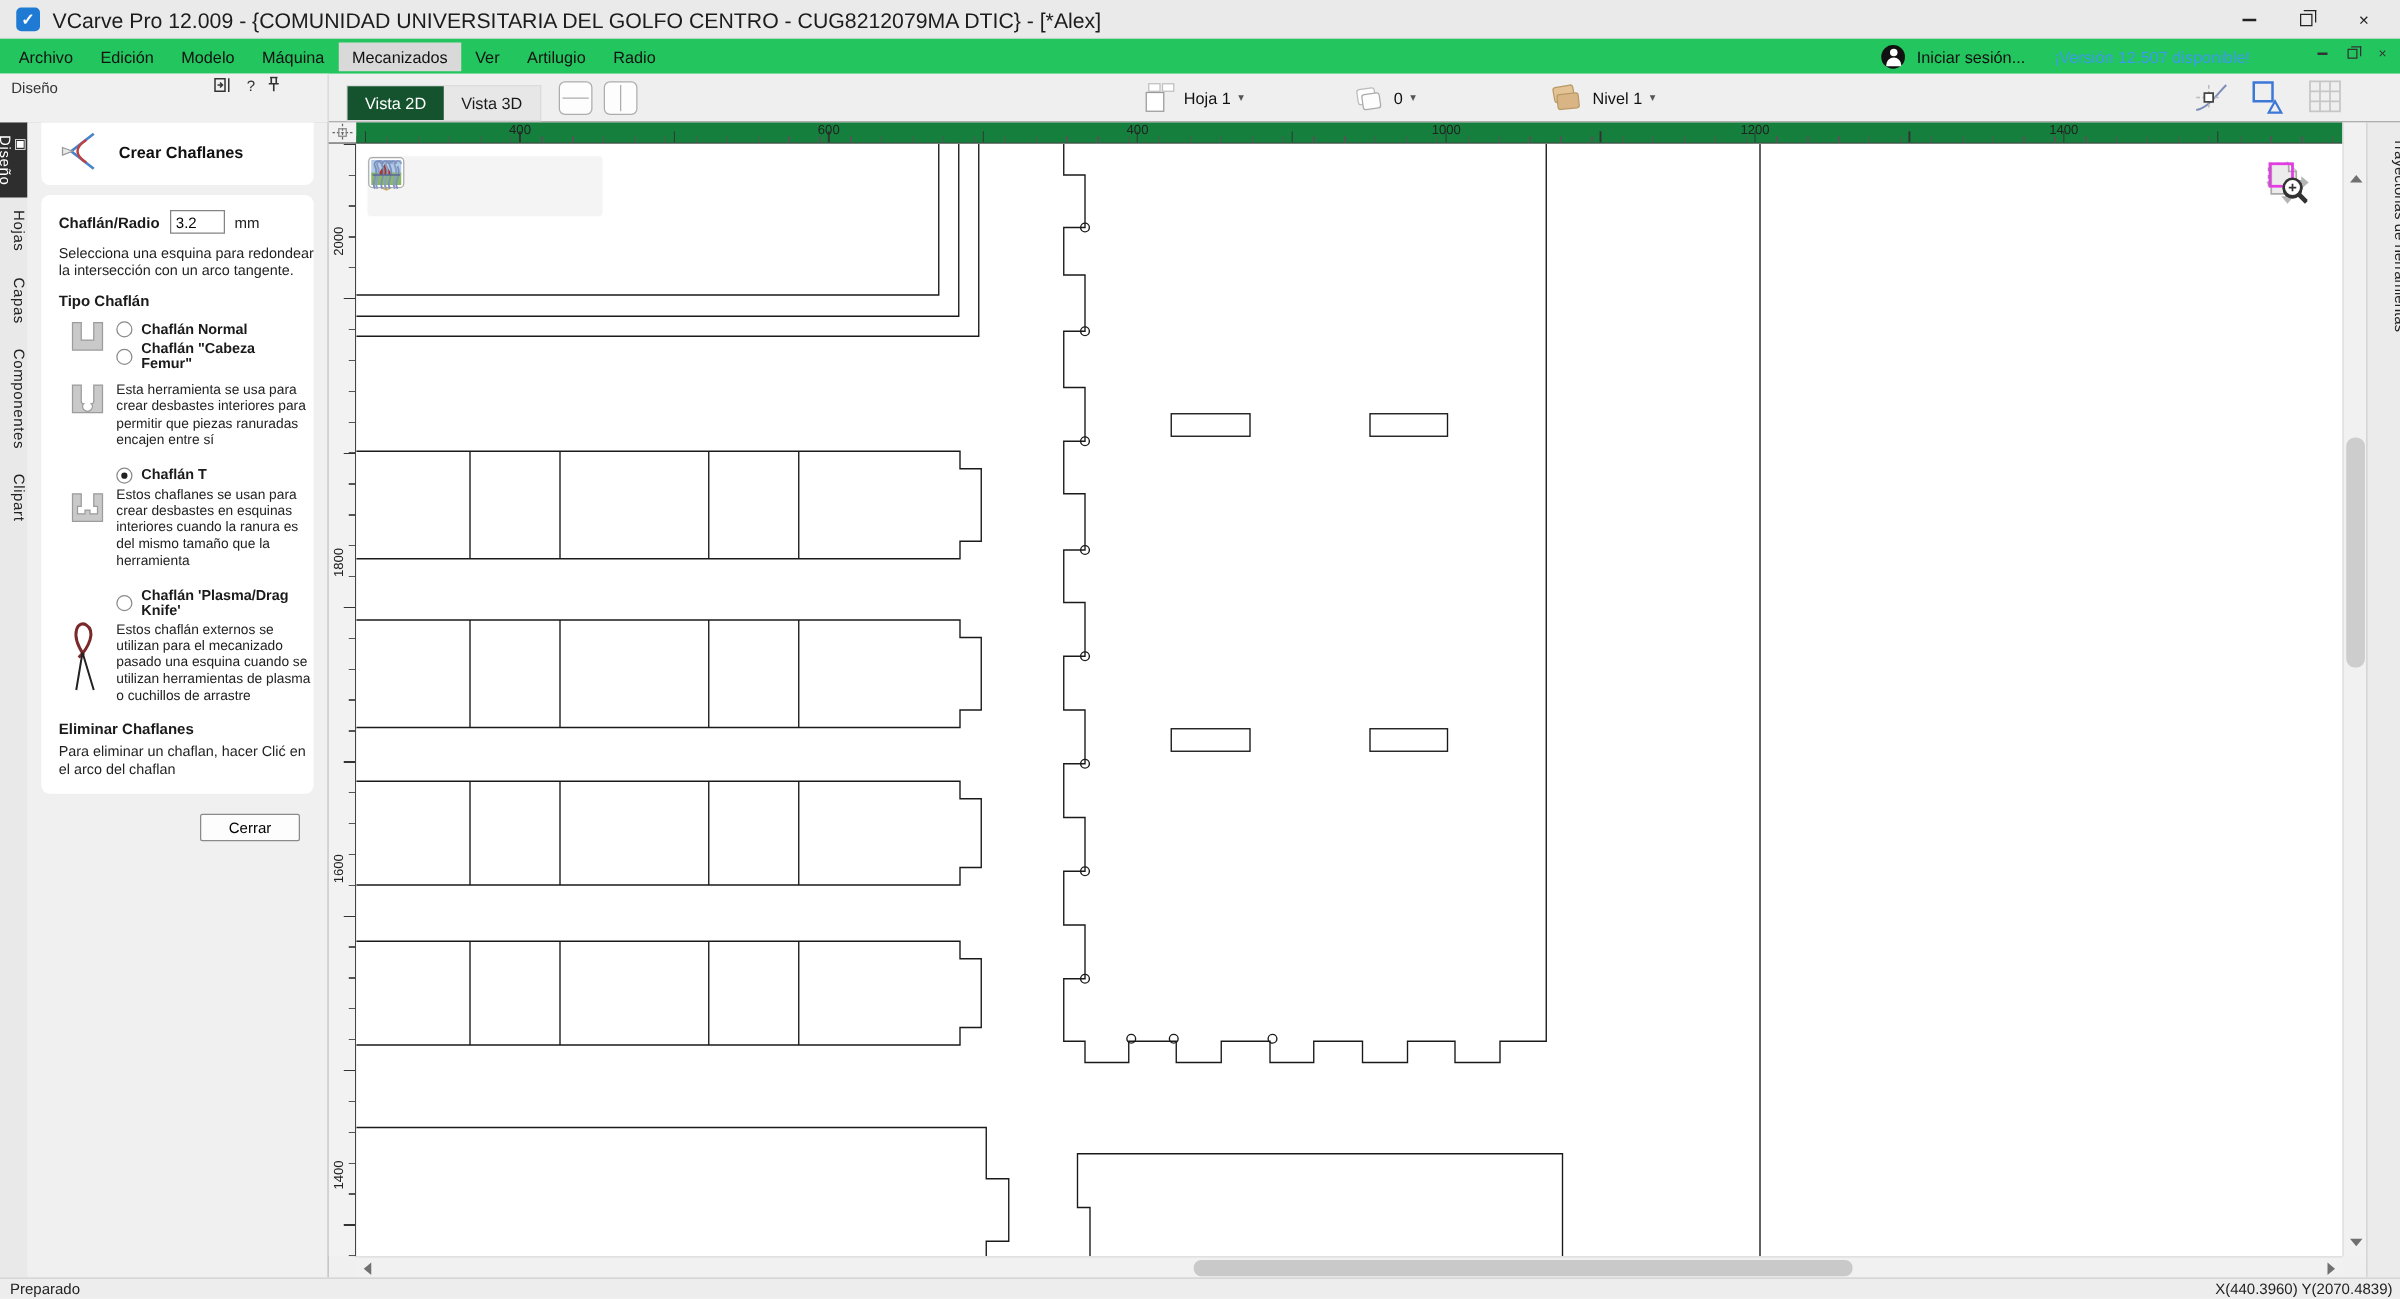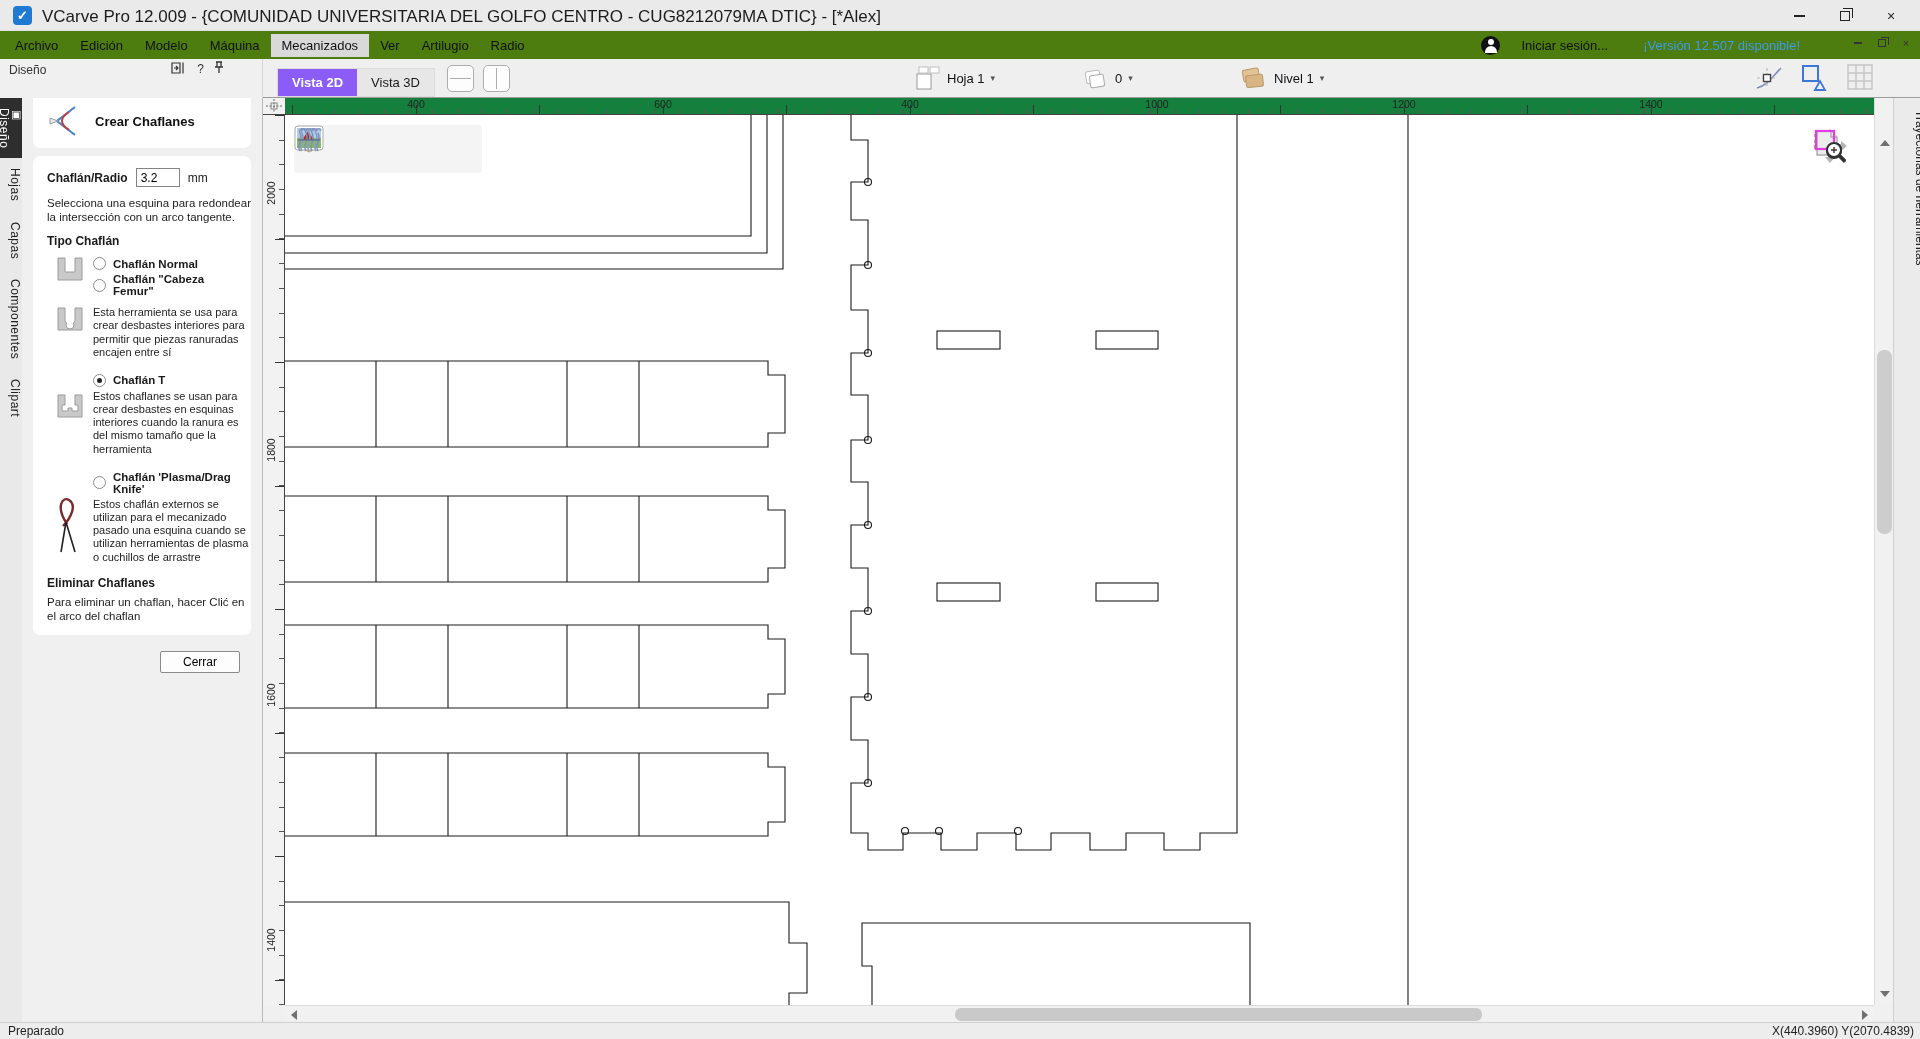--- a/index.html
+++ b/index.html
@@ -11,44 +11,44 @@
   .titlebar { position:absolute; left:0; top:0; width:1920px; height:31px; background:#eaeaea; border-bottom:1px solid #e0e0e0; }
   .app-icon { position:absolute; left:13px; top:6px; width:19px; height:19px; background:#1f7ad4; border-radius:4px; color:#fff; font-size:13px; line-height:19px; text-align:center; font-weight:bold; }
   .title-text { position:absolute; left:42px; top:7px; font-size:17px; color:#1c1c1c; white-space:nowrap; }
   .win-btns { position:absolute; right:6px; top:0; height:31px; display:flex; }
   .win-btn { width:46px; height:31px; display:flex; align-items:center; justify-content:center; font-size:14px; color:#222; cursor:default; }
   .glyph-min { display:inline-block; width:11px; border-bottom:2px solid #222; height:2px; }
   .glyph-max { display:inline-block; width:10px; height:10px; border:1.5px solid #222; position:relative; }
   .glyph-max:before { content:""; position:absolute; left:2px; top:-4px; width:9px; height:9px; border:1.5px solid #222; border-left:none; border-bottom:none; }
 
   
-  .menubar { position:absolute; left:0; top:31px; width:1920px; height:28px; background:#4d7c0f; display:flex; align-items:center; padding-left:4px; }
+  .menubar { position:absolute; left:0; top:31px; width:1920px; height:28px; background:#22c55e; display:flex; align-items:center; padding-left:4px; }
   .menu-item { padding:4px 11px; font-size:13px; color:#111; }
   .menu-item.active { background:#d9d9d9; }
-  .session { position:absolute; right:120px; top:31px; height:28px; display:flex; align-items:center; gap:21px; }
+  .session { position:absolute; right:120px; top:31px; height:28px; display:flex; align-items:center; gap:9px; }
   .person-icon { width:19px; height:19px; background:#111; border-radius:50%; position:relative; }
   .person-icon:before { content:""; position:absolute; left:6.5px; top:3px; width:6px; height:6px; background:#fff; border-radius:50%; }
   .person-icon:after { content:""; position:absolute; left:3.5px; top:10px; width:12px; height:7px; background:#fff; border-radius:6px 6px 0 0; }
   .signin { font-size:13px; color:#111; }
   .version-link { font-size:13px; color:#3d9be9; margin-left:14px; }
   .child-btns { position:absolute; right:4px; top:33px; display:flex; gap:4px; }
   .child-btn { width:20px; height:20px; display:flex; align-items:center; justify-content:center; font-size:11px; color:#333; }
   .glyph-min-s { display:inline-block; width:8px; border-bottom:2px solid #333; height:2px; }
   .glyph-max-s { display:inline-block; width:8px; height:8px; border:1.2px solid #333; position:relative; }
   .glyph-max-s:before { content:""; position:absolute; left:1.5px; top:-3.5px; width:7px; height:7px; border:1.2px solid #333; border-left:none; border-bottom:none; }
 
   
   .toolbar { position:absolute; left:0; top:59px; width:1920px; height:39px; background:#efefef; border-bottom:1px solid #9a9a9a; }
   .panel-head { position:absolute; left:0; top:0; width:263px; height:39px; background:#f0f0f0; border-right:1px solid #d6d6d6; }
   .panel-head-title { position:absolute; left:9px; top:4px; font-size:12px; color:#333; }
   .panel-head-icons { position:absolute; right:38px; top:2px; display:flex; gap:10px; align-items:center; }
   .ph-icon { font-size:12px; color:#333; }
   .view-tabs { position:absolute; left:277px; top:9px; display:flex; background:#e7e7e7; border:1px solid #dcdcdc; }
   .vtab { padding:6px 14px; font-size:13px; }
-  .vtab.active { background:#8b5cf6; color:#fff; font-weight:bold; }
+  .vtab.active { background:#14532d; color:#fff; font-weight:normal; }
   .split-icons { position:absolute; left:447px; top:6px; display:flex; gap:9px; }
   .split-icon { width:27px; height:27px; border:1px solid #adadad; border-radius:5px; background:#fdfdfd; position:relative; }
   .split-icon.h:before { content:""; position:absolute; left:2px; right:2px; top:12px; border-top:1px solid #adadad; }
   .split-icon.v:before { content:""; position:absolute; top:2px; bottom:2px; left:12px; border-left:1px solid #adadad; }
   .dd { position:absolute; top:6px; display:flex; align-items:center; gap:6px; font-size:13px; color:#111; }
   .dd .caret { font-size:9px; color:#555; }
   .dd-sheet { left:915px; } .dd-layer { left:1083px; } .dd-level { left:1240px; }
   .snap-icons { position:absolute; right:45px; top:3px; display:flex; gap:14px; }
 
   

